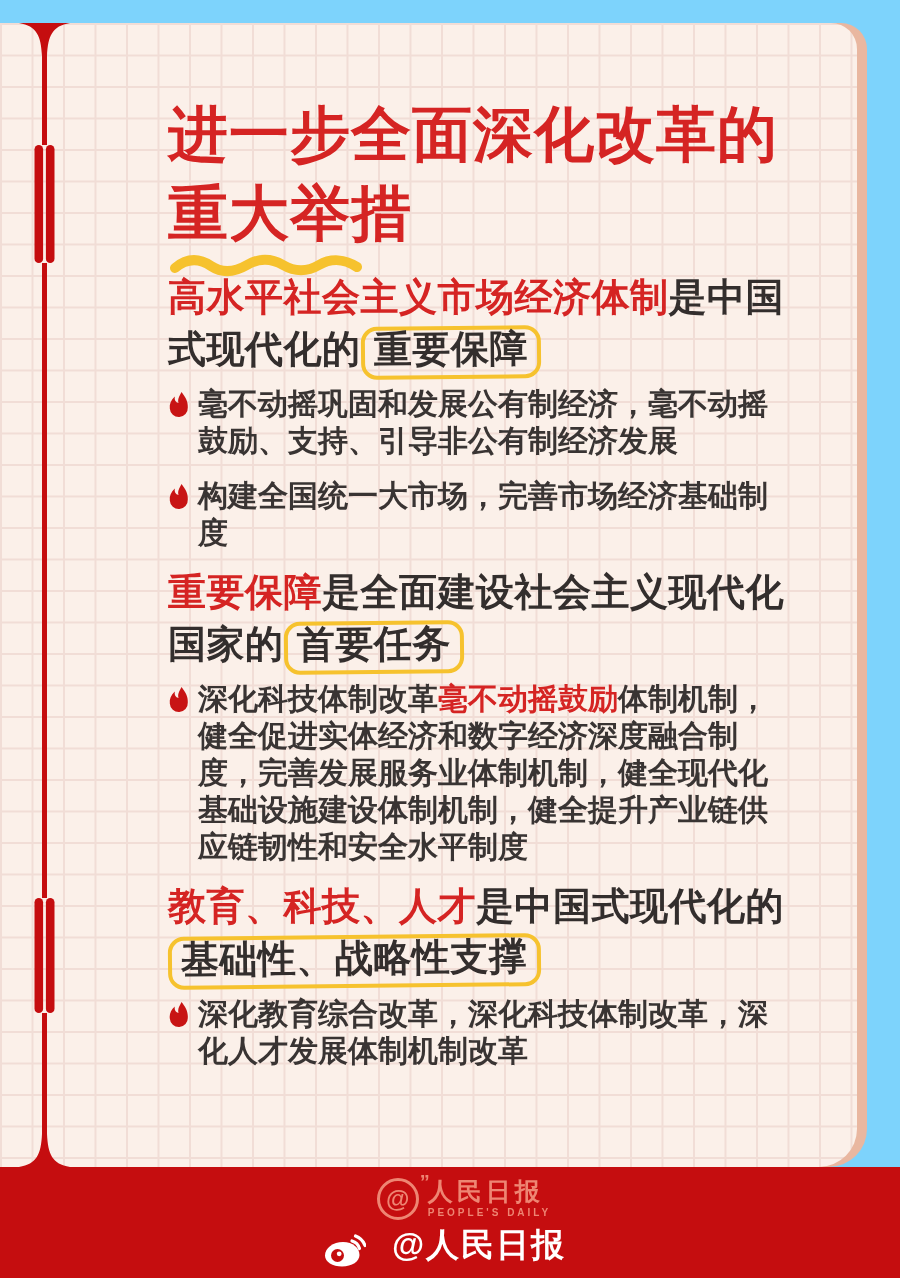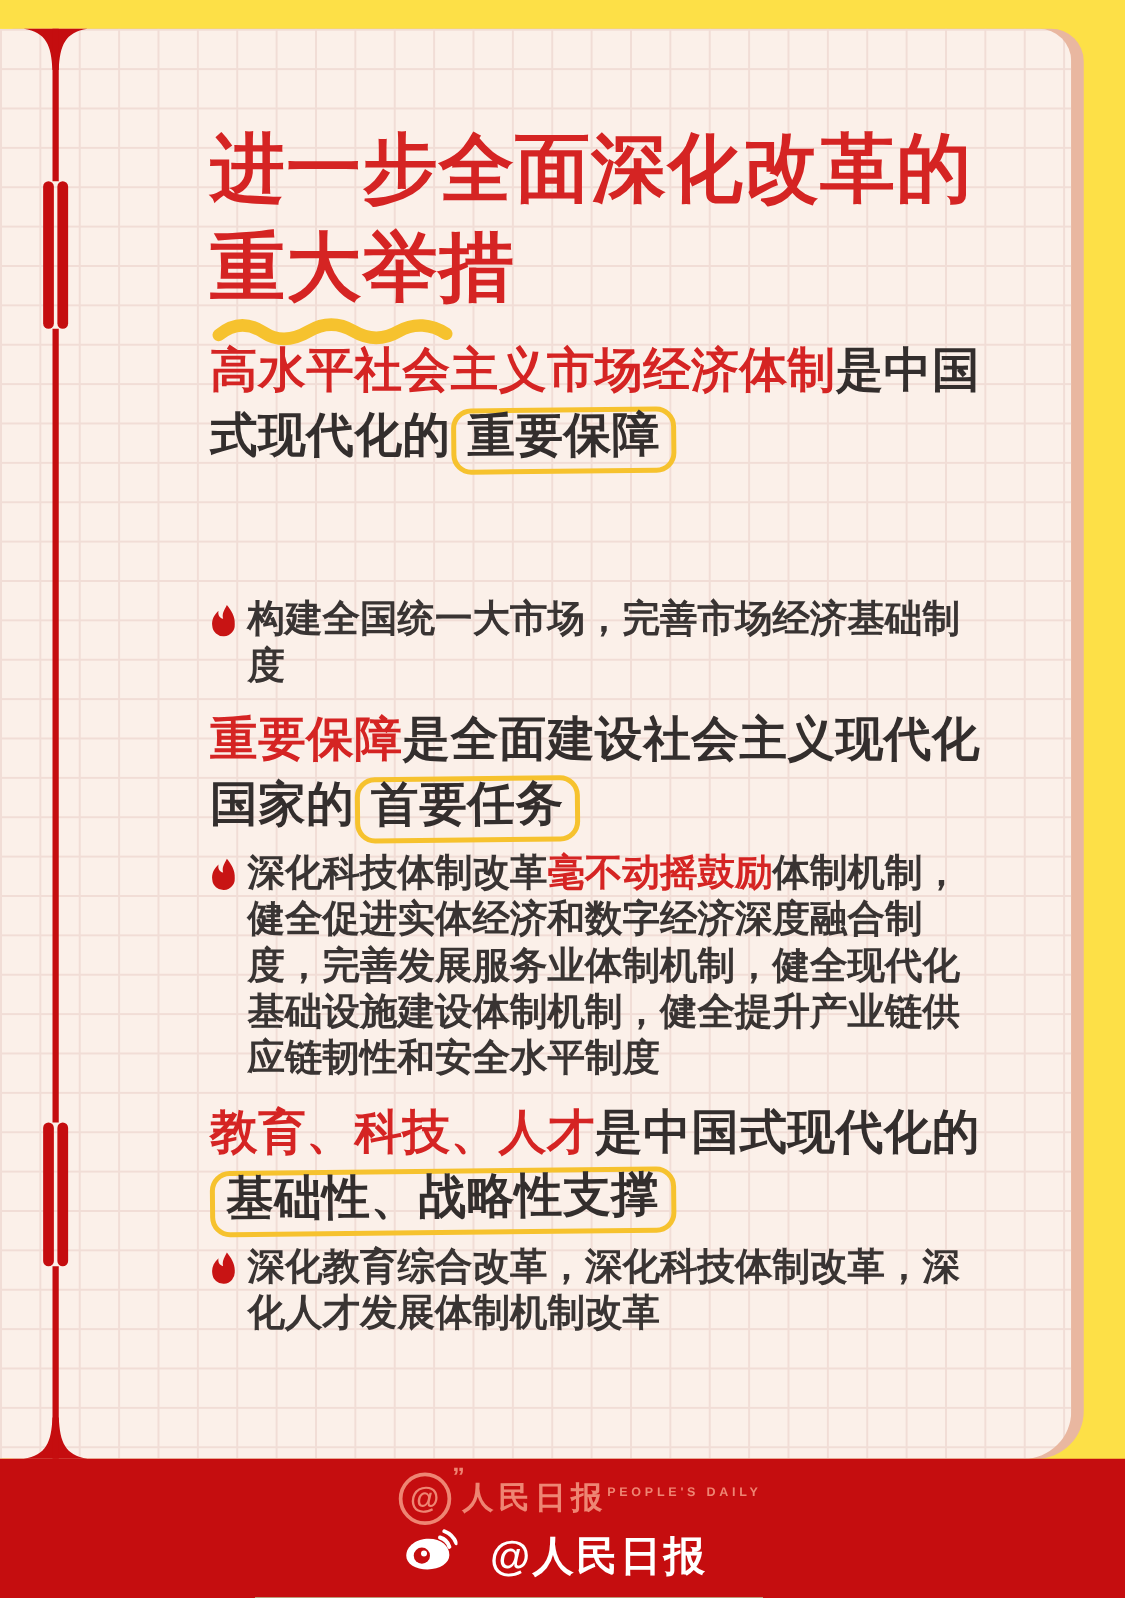--- a/index.html
+++ b/index.html
@@ -1,18 +1,18 @@
 <!DOCTYPE html>
 <html><head>
 <meta charset="utf-8">
 <style>
   html,body{margin:0;padding:0;background:#888;}
   .canvas{
     position:relative;width:900px;height:1278px;overflow:hidden;
-    background:#fde047;
+    background:#7dd3fc;
     font-family:"Liberation Sans", sans-serif;
   }
   
   .paper{
     position:absolute;left:0;top:23px;width:857px;height:1144px;
     background-color:#fbf0e9;
     background-image:
       linear-gradient(#f1ddd6 1.5px, transparent 1.5px),
       linear-gradient(90deg,#f1ddd6 1.5px, transparent 1.5px);
     background-size:31.5px 31.5px;
@@ -49,24 +49,24 @@
     position:absolute;left:0;bottom:0;width:900px;height:111px;background:#c50d0f;
     display:flex;flex-direction:column;align-items:center;justify-content:center;gap:3px;
   }
   .wm{display:flex;align-items:center;gap:9px;color:#ee8573;position:relative;left:14px;}
   .at-circle{
     width:36px;height:36px;border:3px solid #ee8573;border-radius:50%;
     display:flex;align-items:center;justify-content:center;
     font-size:24px;font-weight:800;position:relative;
   }
   .ticks{position:absolute;top:-10px;right:-12px;font-size:20px;letter-spacing:-2px;}
-  .wm-col{display:flex;flex-direction:row;line-height:1;}
+  .wm-col{display:flex;flex-direction:column;line-height:1;}
   .wm-name{font-size:25px;font-weight:800;letter-spacing:4px;}
   .wm-sub{font-size:10px;font-weight:700;letter-spacing:3px;margin-top:4px;}
-  .weibo-row{display:flex;align-items:flex-start;gap:26px;color:#ffffff;position:relative;left:-6px;}
+  .weibo-row{display:flex;align-items:flex-end;gap:26px;color:#ffffff;position:relative;left:-6px;}
   .handle{font-size:33px;font-weight:800;letter-spacing:2px;}
 </style>
 </head>
 <body>
 
 <div class="canvas">
 
   <div class="paper"></div>
 
   <svg class="spine" viewBox="0 0 90 1278" xmlns="http://www.w3.org/2000/svg">
@@ -93,20 +93,26 @@
     <div>重大举措</div>
     <svg class="squiggle" width="196" height="26" viewBox="0 0 196 26" xmlns="http://www.w3.org/2000/svg">
       <path d="M7 15 C19 5 31 5 43 13 S67 19 79 12 S103 5 115 12 S139 19 151 12 S177 6 189 14" fill="none" stroke="#f6c22e" stroke-width="10" stroke-linecap="round"></path>
     </svg>
   </div>
 
   <div class="block sec-head s1-head">
     <span class="red">高水平社会主义市场经济体制</span><span>是中国式现代化的</span><span class="hl-box">重要保障</span>
   </div>
 
+  <div class="block bullet s1-b1">
+    <svg class="flame" width="22" height="27" viewBox="0 0 22 27" xmlns="http://www.w3.org/2000/svg">
+      <path d="M13.5 1 C11 6 9.5 8 10.5 12 C7.5 11.2 6.2 9 6.8 5.5 C3 9 1.2 13 1.8 17.5 A9 9 0 0 0 19.8 16.5 C20.2 10 17 5.5 13.5 1 Z" fill="#c81414"></path>
+    </svg>
+    <div class="btext">毫不动摇巩固和发展公有制经济，毫不动摇鼓励、支持、引导非公有制经济发展</div>
+  </div>
 
   <div class="block bullet s1-b2">
     <svg class="flame" width="22" height="27" viewBox="0 0 22 27" xmlns="http://www.w3.org/2000/svg">
       <path d="M13.5 1 C11 6 9.5 8 10.5 12 C7.5 11.2 6.2 9 6.8 5.5 C3 9 1.2 13 1.8 17.5 A9 9 0 0 0 19.8 16.5 C20.2 10 17 5.5 13.5 1 Z" fill="#c81414"></path>
     </svg>
     <div class="btext">构建全国统一大市场，完善市场经济基础制度</div>
   </div>
 
   <div class="block sec-head s2-head">
     <span class="red">重要保障</span><span>是全面建设社会主义现代化国家的</span><span class="hl-box">首要任务</span>

